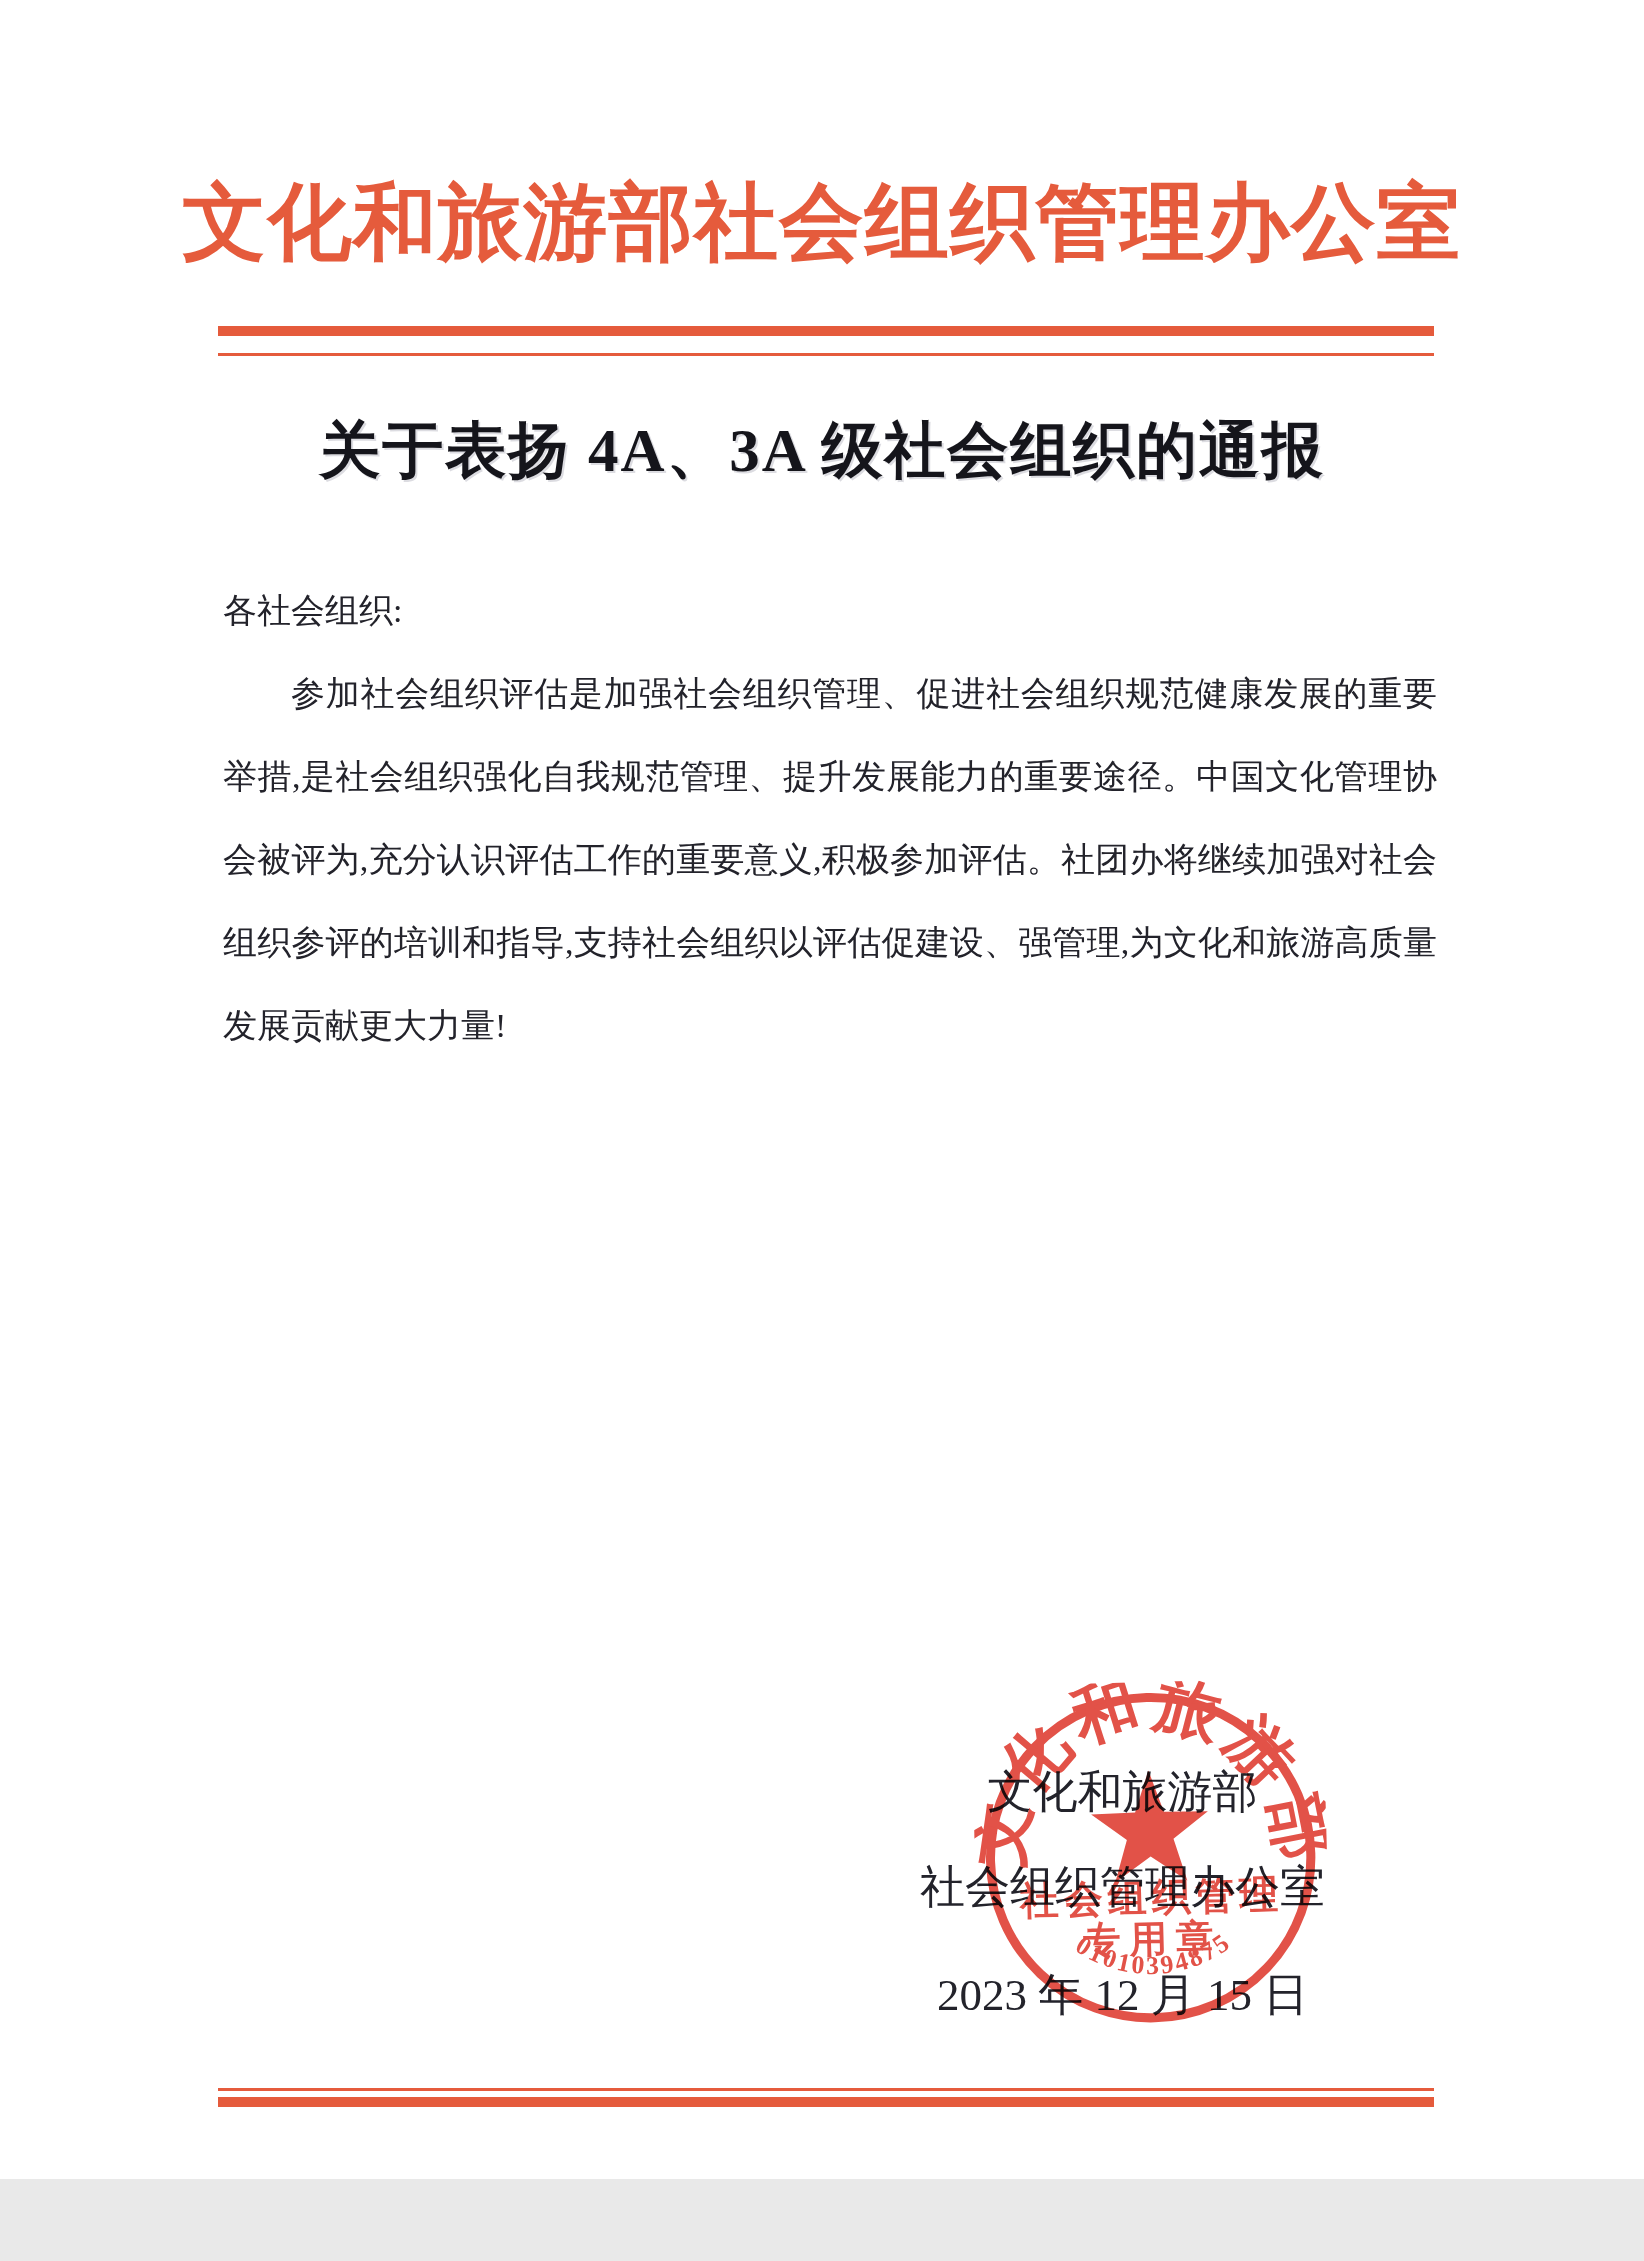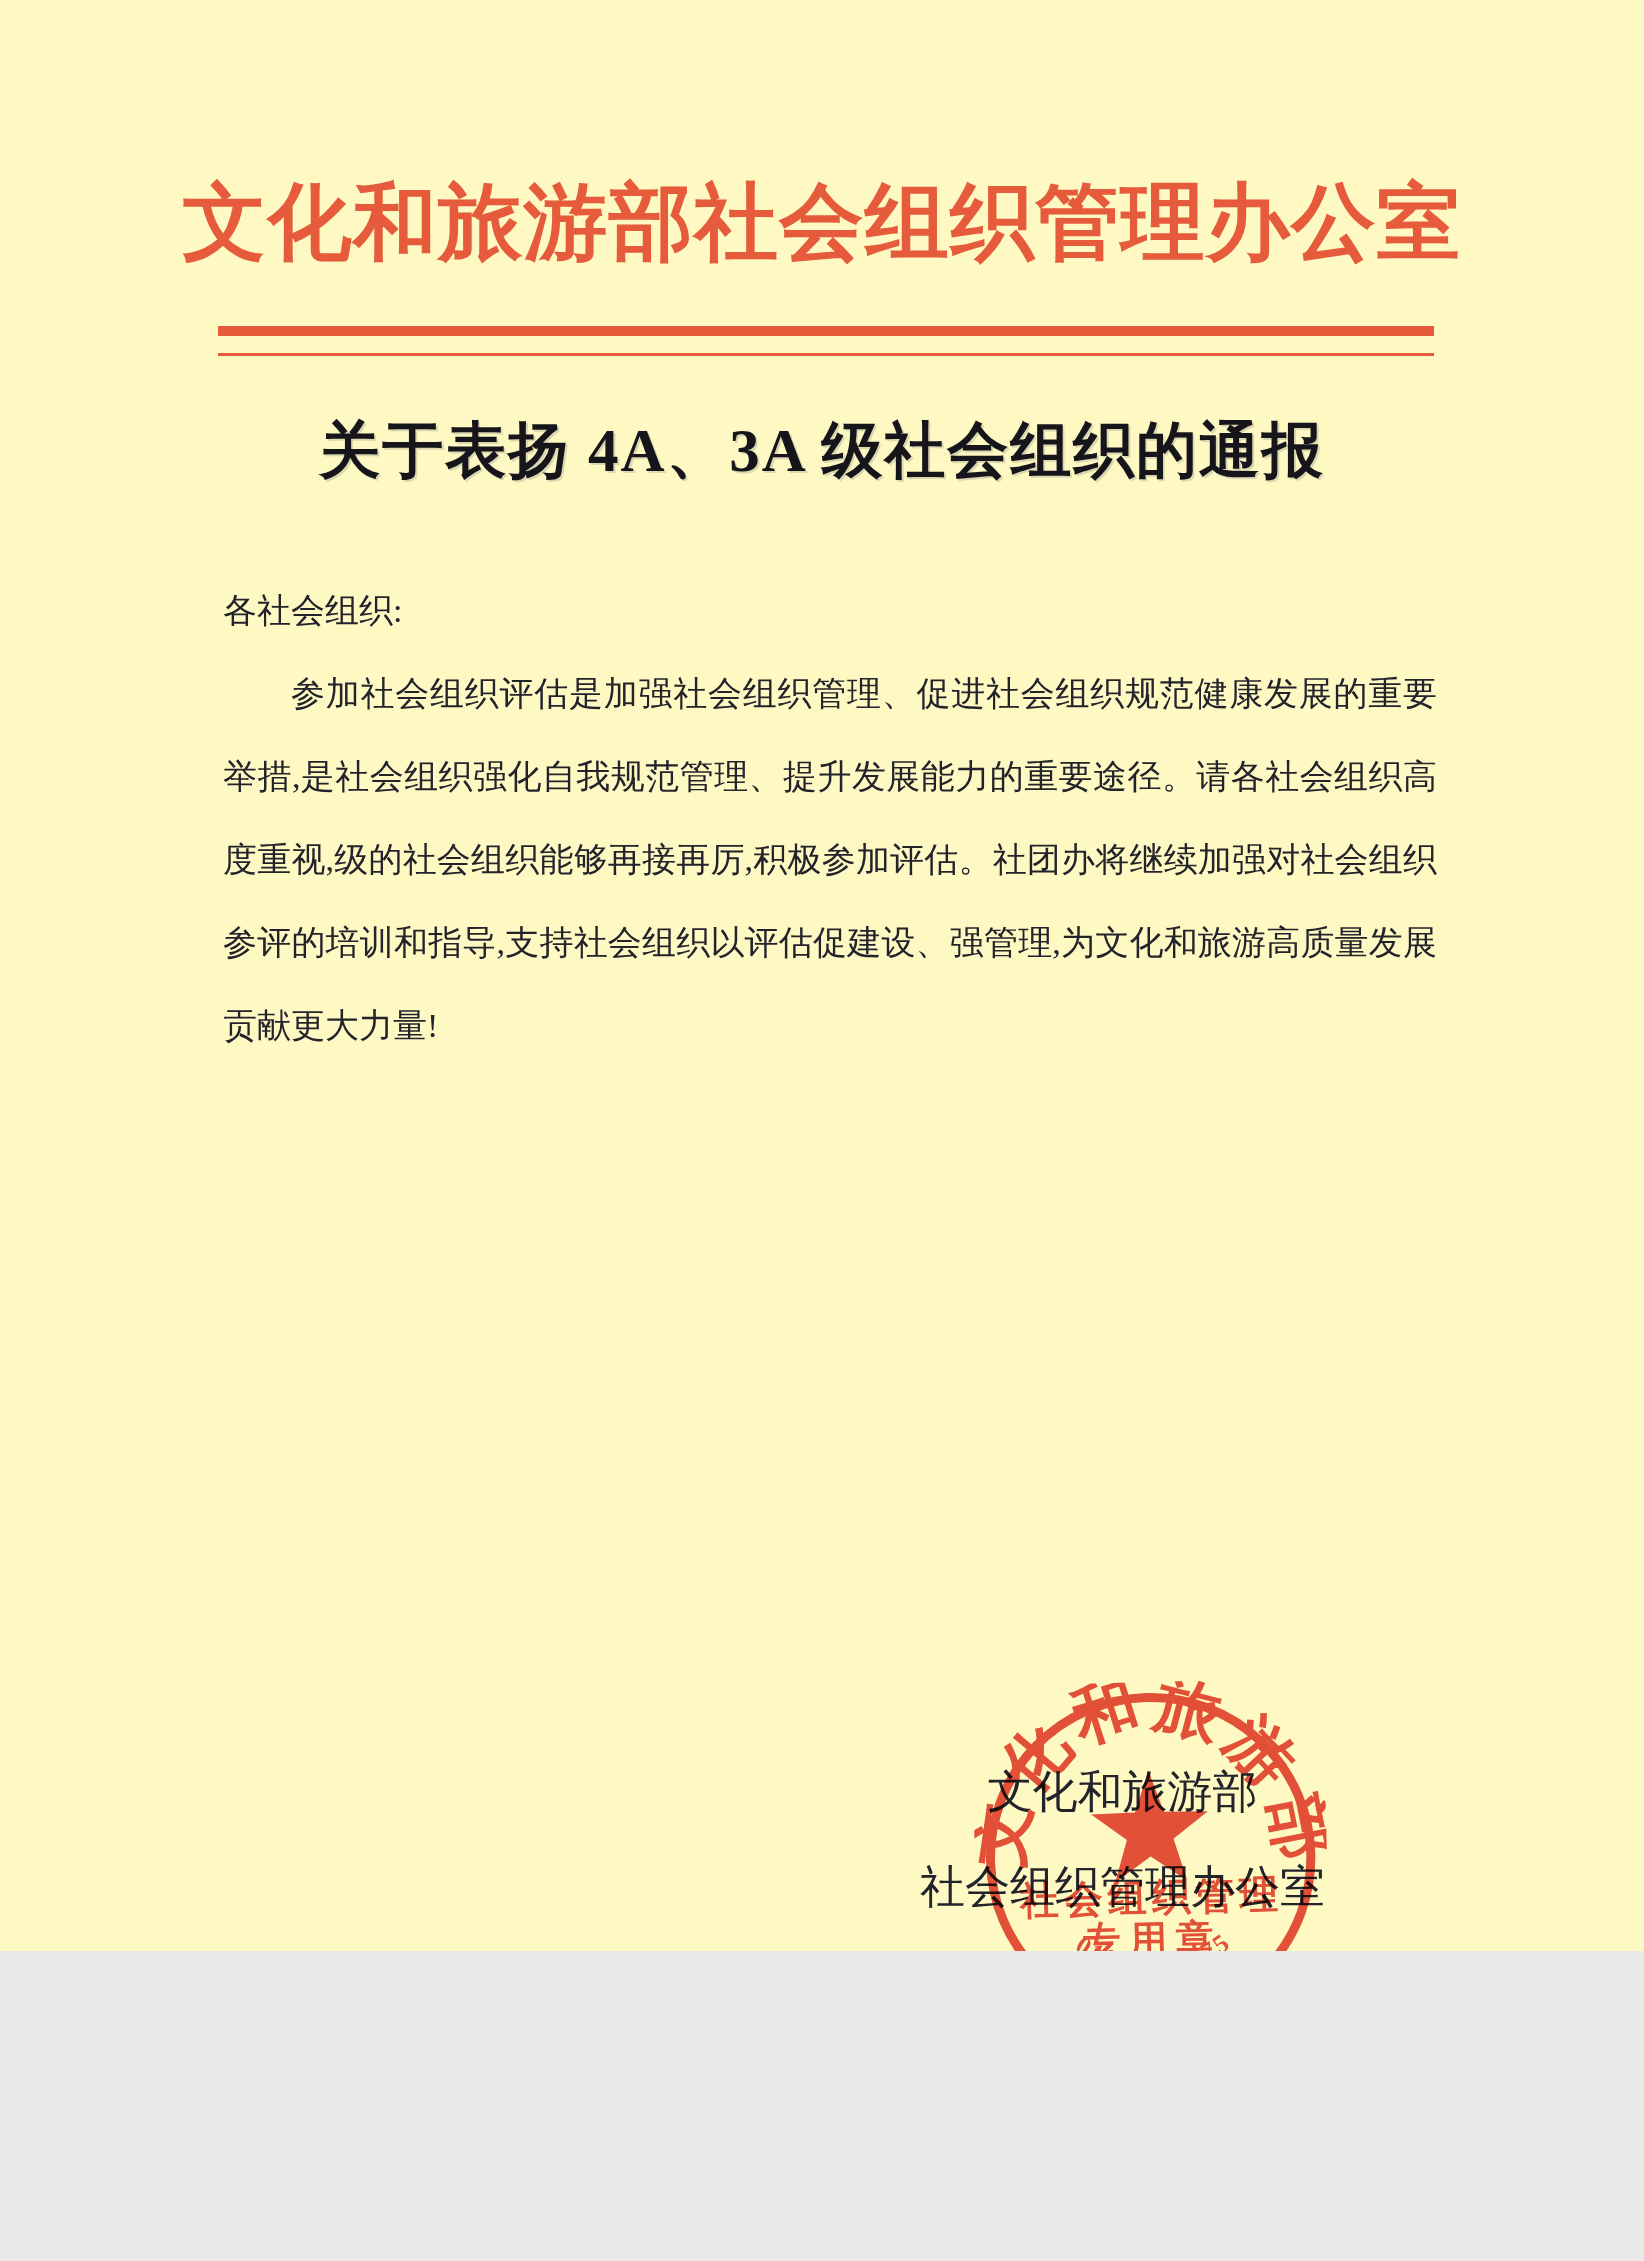--- a/index.html
+++ b/index.html
@@ -5,22 +5,22 @@
   :root{
     --accent:#e55b3c;
     --seal-red:#e0453a;
     --ink:#23232b;
   }
   *{box-sizing:border-box;}
   html,body{margin:0;padding:0;background:#e9e9e9;}
   .page{
     position:relative;
     width:1644px;
-    height:1951px;
-    background:#fef9c3;
+    height:2179px;
+    background:#ffffff;
     overflow:hidden;
     font-family:"Liberation Serif","DejaVu Serif",serif;
   }
   
   .letterhead{
     position:absolute;
     top:166px;left:0;width:100%;
     text-align:center;
     font-size:84px;
     font-weight:700;
@@ -90,21 +90,21 @@
 
   <div class="rule rule-top">
     <div class="bar-thick"></div>
     <div class="bar-thin"></div>
   </div>
 
   <h1 class="doc-title">关于表扬 4A、3A 级社会组织的通报</h1>
 
   <div class="body-text">
     <p class="salutation">各社会组织:</p>
-    <p class="para">参加社会组织评估是加强社会组织管理、促进社会组织规范健康发展的重要举措,是社会组织强化自我规范管理、提升发展能力的重要途径。请各社会组织高度重视,级的社会组织能够再接再厉,积极参加评估。社团办将继续加强对社会组织参评的培训和指导,支持社会组织以评估促建设、强管理,为文化和旅游高质量发展贡献更大力量!</p>
+    <p class="para">参加社会组织评估是加强社会组织管理、促进社会组织规范健康发展的重要举措,是社会组织强化自我规范管理、提升发展能力的重要途径。中国文化管理协会被评为,充分认识评估工作的重要意义,积极参加评估。社团办将继续加强对社会组织参评的培训和指导,支持社会组织以评估促建设、强管理,为文化和旅游高质量发展贡献更大力量!</p>
   </div>
 
   <div class="signature">
     <div class="sig-line1">文化和旅游部</div>
     <div class="sig-line2">社会组织管理办公室</div>
     <div class="sig-date">2023 年 12 月 15 日</div>
   </div>
 
   <svg class="seal" viewBox="0 0 545 545" xmlns="http://www.w3.org/2000/svg">
     <defs>

